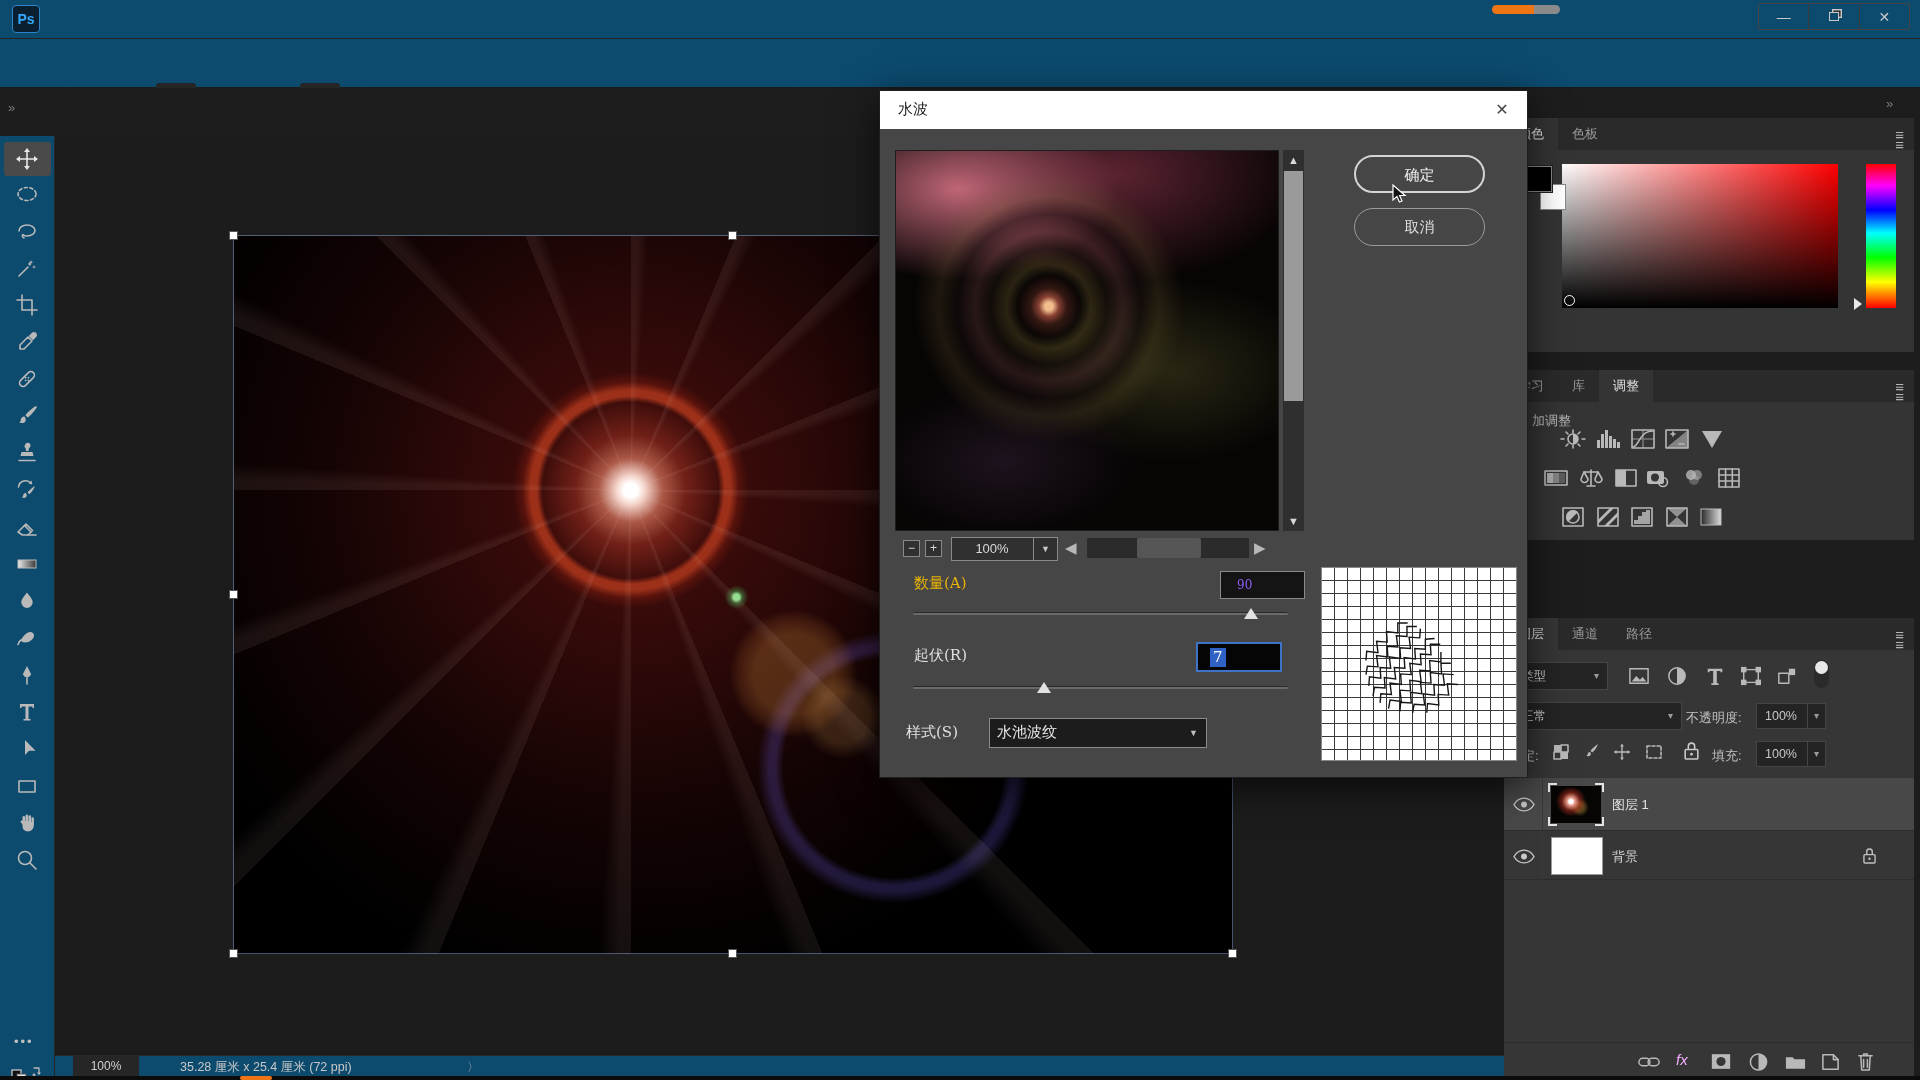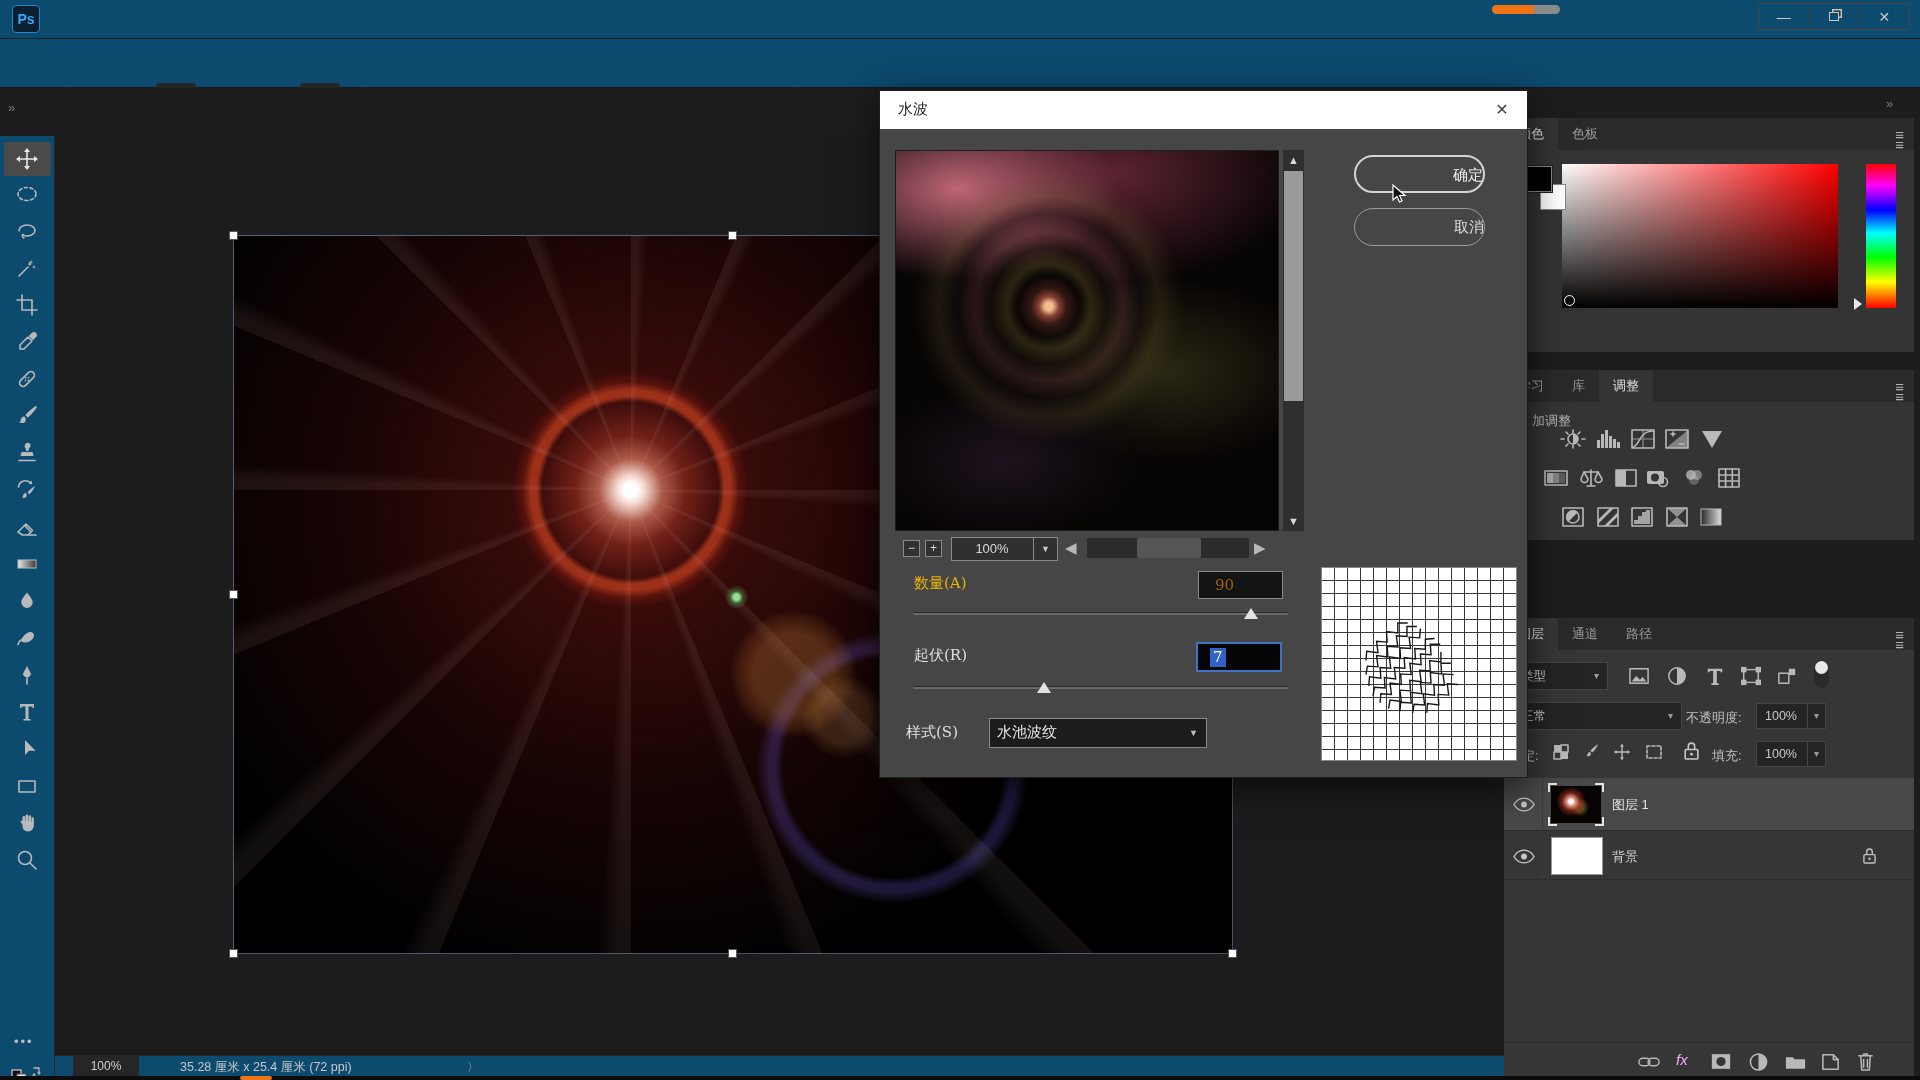--- a/index.html
+++ b/index.html
@@ -30,25 +30,25 @@
   
   .doc-tab { top:94px; height:42px; font-size:13px; display:flex; align-items:center; gap:10px; padding:0 12px; }
   
   #toolbar { left:0; top:136px; width:55px; height:944px; border-right:1px solid #272727; }
   .tool { position:absolute; left:15px; width:24px; height:24px; }
   
   #dialog { left:879px; top:90px; width:649px; height:688px; z-index:50; box-shadow:0 10px 36px rgba(0,0,0,.65); border:1px solid #1f1f1f; }
   #dlg-titlebar { left:0; top:0; width:647px; height:38px; background:#ffffff; }
   #dlg-body { left:0; top:38px; width:647px; height:648px; background:#464646; }
   .dlg-serif { font-family:"DejaVu Serif", serif; }
-  .num-box { background:#141414; border:1px solid #8a8a8a; color:#a16207; font-size:15px; }
+  .num-box { background:#141414; border:1px solid #8a8a8a; color:#8b5cf6; font-size:12px;margin-left:22px; }
   .slider-track { height:3px; background:#6a6a6a; border-top:1px solid #2a2a2a; border-radius:2px; }
   .slider-thumb { position:absolute; top:-5px; width:0; height:0; border-left:7px solid transparent;
                   border-right:7px solid transparent; border-bottom:11px solid #e2e2e2; }
-  .pill-btn { border-radius:19px; background:transparent; text-align:right; line-height:36px; font-size:15px; }
+  .pill-btn { border-radius:19px; background:transparent; text-align:center; line-height:36px; font-size:15px; }
   .zoom-btn { width:17px; height:17px; background:#303030; border:1px solid #8a8a8a; color:#d8d8d8;
               font-size:12px; text-align:center; line-height:14px; }
   
   .panel { background:#343434; }
   .panel-tabs { background:#2a2a2a; height:32px; display:flex; align-items:stretch; }
   .ptab { display:flex; align-items:center; padding:0 14px; font-size:13px; color:#9a9a9a; }
   .ptab.active { background:#343434; color:#e0e0e0; }
   .hamburger { color:#b5b5b5; font-size:15px; letter-spacing:0; line-height:10px; }
   .field { background:#242424; border:1px solid #454545; color:#c8c8c8; font-size:12.5px; }
   .lay-label { font-size:13px; color:#c0c0c0; }

